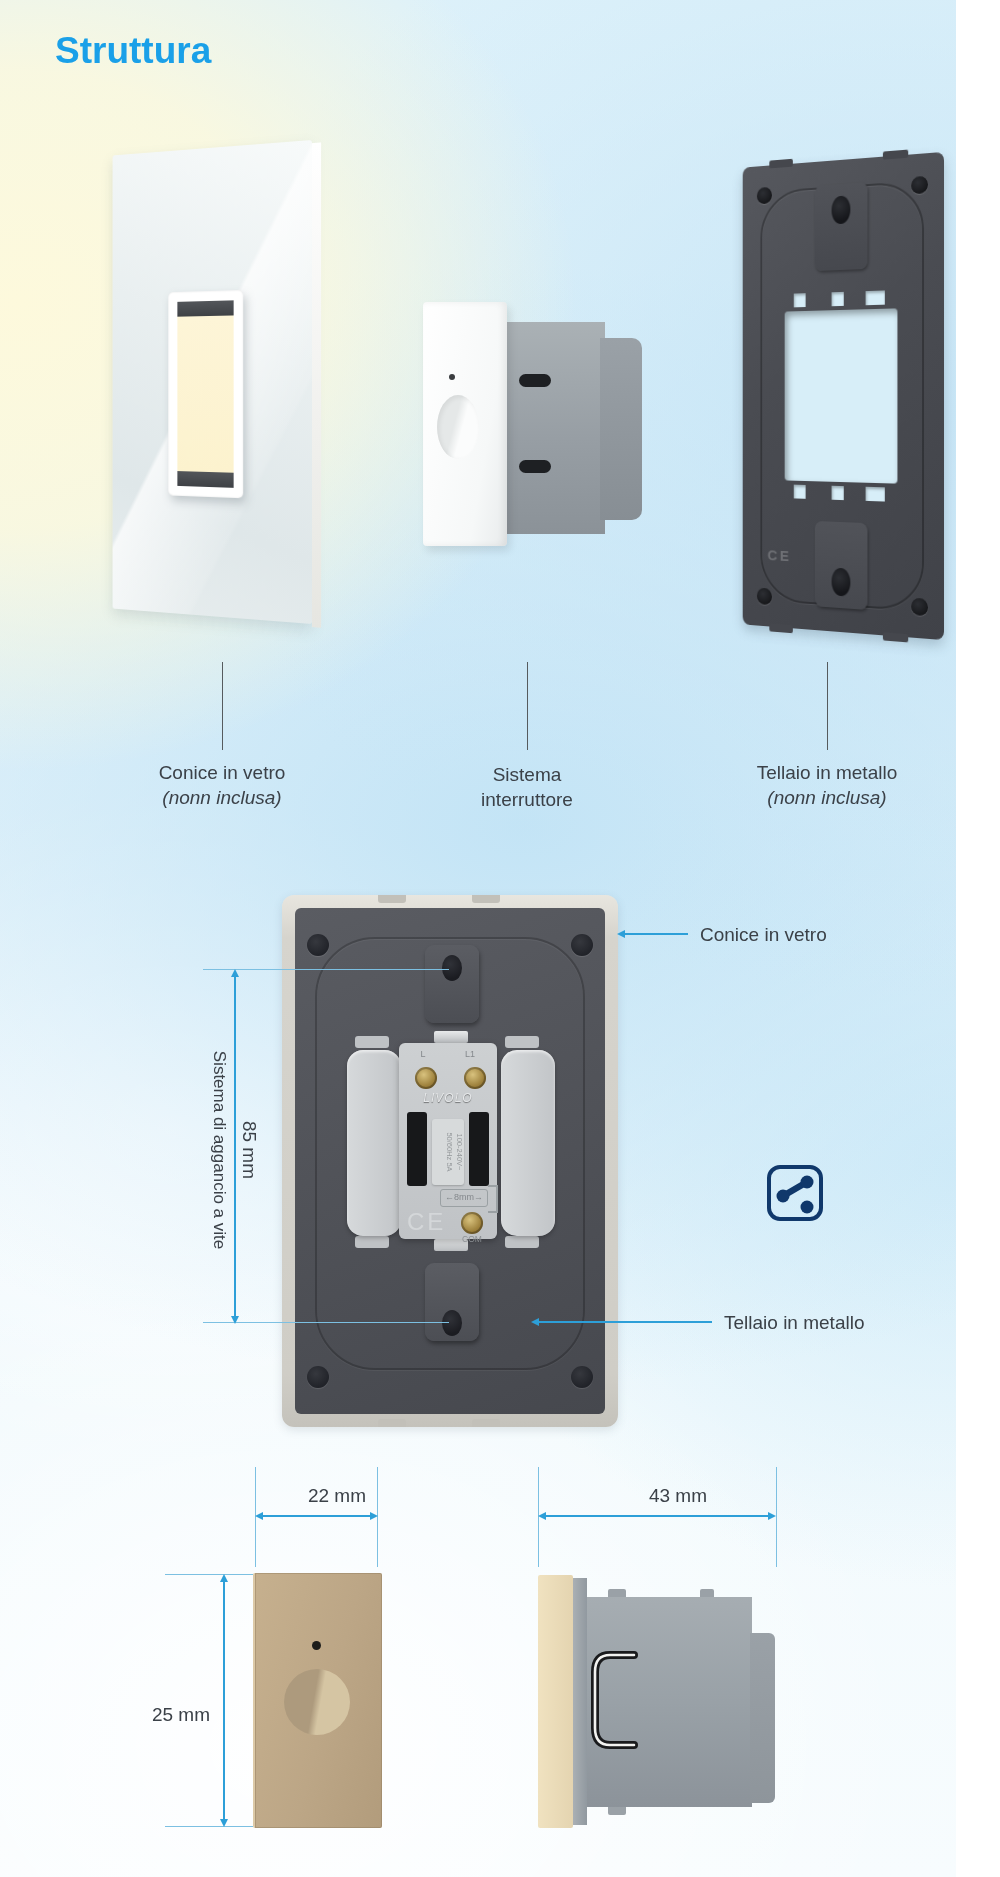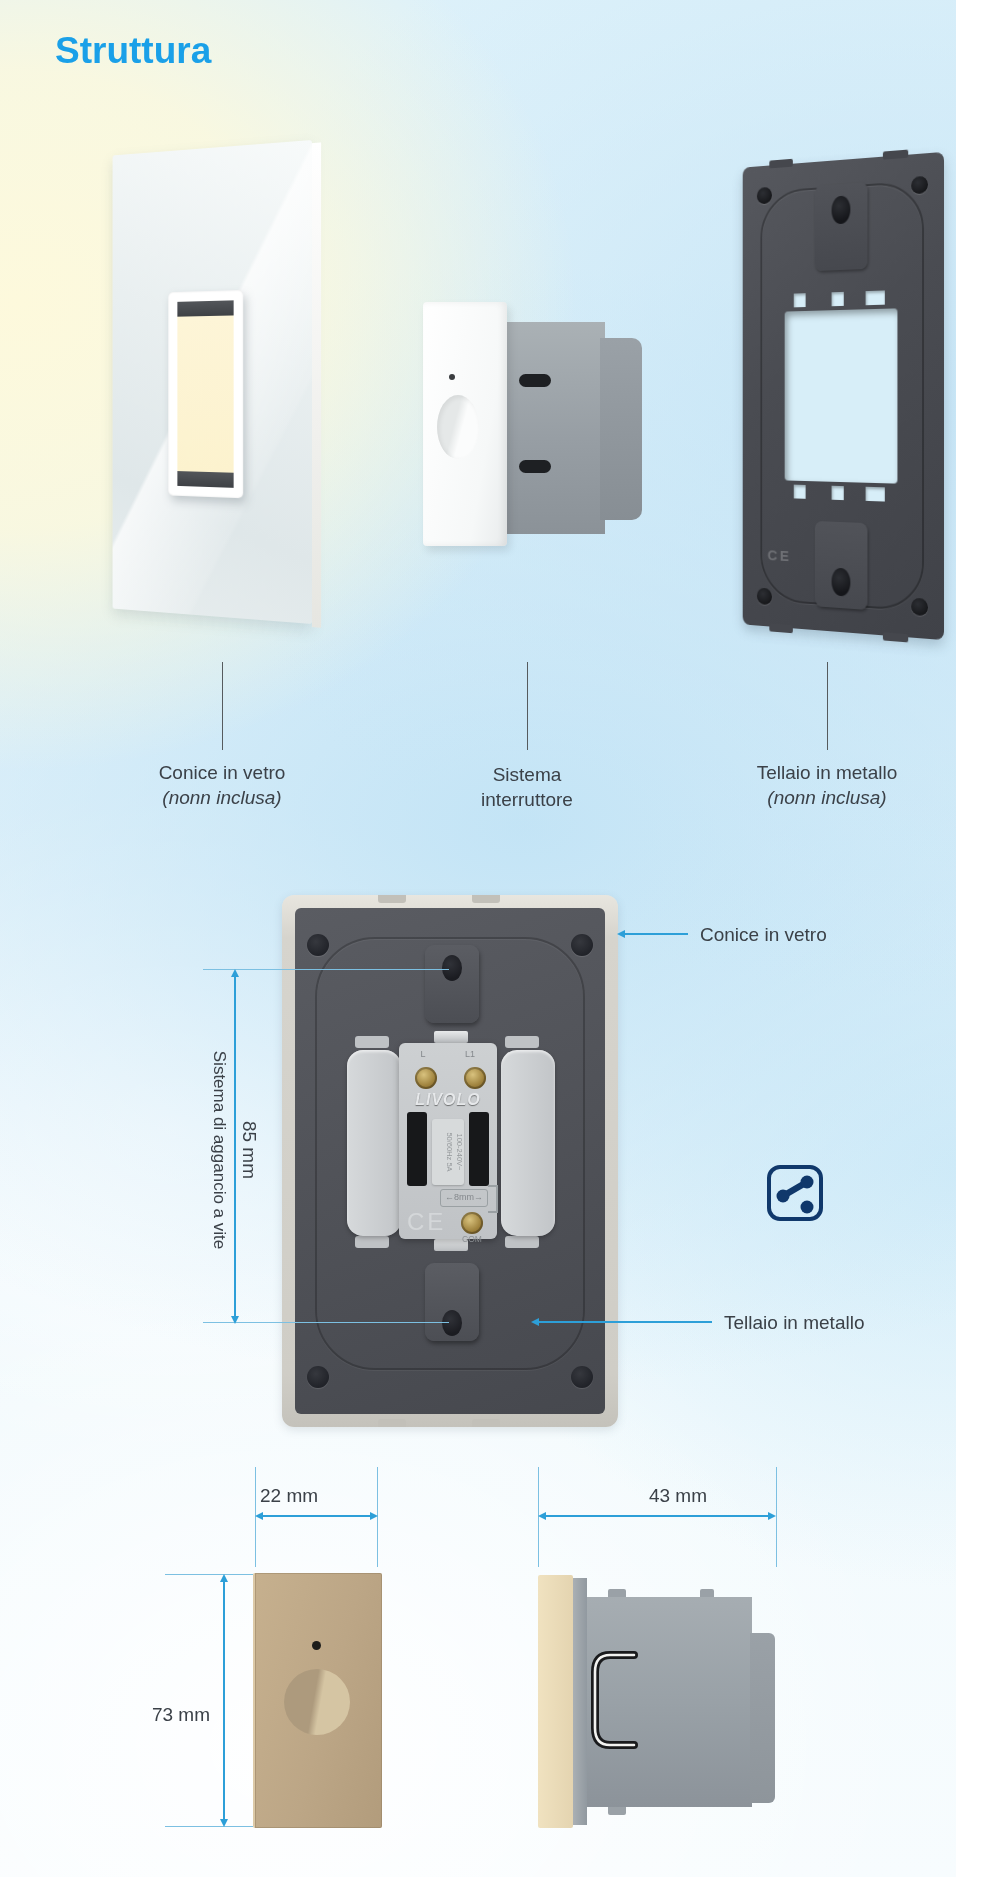--- a/index.html
+++ b/index.html
@@ -107,21 +107,21 @@
   .wing{width:54px;height:186px;border-radius:16px;
     background:linear-gradient(90deg,#d6d9db,#c2c5c8);
     box-shadow:inset 0 2px 3px rgba(255,255,255,.6), 0 2px 4px rgba(0,0,0,.25);}
   .bracket{width:34px;height:12px;border-radius:2px;background:linear-gradient(180deg,#e8eaeb,#b9bcbf);}
   .backmod{left:104px;top:135px;width:98px;height:196px;border-radius:6px;
     background:linear-gradient(180deg,#cdd0d2,#c0c3c6);box-shadow:0 2px 6px rgba(0,0,0,.28);}
   .term-lab{font-size:9px;color:#84888C;text-align:center;width:16px;}
   .brass{width:22px;height:22px;border-radius:50%;
     background:radial-gradient(circle at 40% 35%, #d8c27e, #9c7f3a 60%, #6b5526 100%);
     box-shadow:inset 0 0 0 2px rgba(0,0,0,.25);}
-  .brand{width:80px;text-align:center;font-size:16px;font-weight:700;font-style:italic;
+  .brand{width:80px;text-align:center;font-size:12px;font-weight:400;font-style:italic;
     letter-spacing:1px;color:#E6E8EA;text-shadow:0 1px 1px rgba(0,0,0,.45);}
   .bslot{width:20px;height:74px;background:#17181A;border-radius:3px;}
   .speclab{width:32px;height:66px;background:#D7DADB;border-radius:3px;box-shadow:0 1px 2px rgba(0,0,0,.2);}
   .spectxt{left:-17px;top:17px;width:66px;height:32px;transform:rotate(90deg);
     font-size:7.5px;line-height:10px;color:#94989B;text-align:center;}
   .gauge{width:46px;height:16px;border:1px solid #9AA0A3;border-radius:3px;
     font-size:9px;color:#84888C;text-align:center;line-height:15px;}
   .gauge-brk{width:8px;height:24px;border:2px solid #9AA0A3;border-left:none;}
   .cemark{font-size:24px;font-weight:300;letter-spacing:3px;color:#D4D7D9;}
   .comlab{width:30px;font-size:8.5px;color:#8B8F93;text-align:center;}
@@ -304,38 +304,38 @@
         <circle cx="36" cy="13" r="6.5" fill="#10386B"></circle>
         <circle cx="36" cy="38" r="6.5" fill="#10386B"></circle>
       </svg>
     </div>
   </div>
 
   <div>
 
     <div class="abs extv" style="left:255px;top:1467px;height:100px;"></div>
     <div class="abs extv" style="left:377px;top:1467px;height:100px;"></div>
-    <div class="abs dimtxt" style="left:260px;top:1485px;width:100px;text-align:left;">22 mm</div>
+    <div class="abs dimtxt" style="left:266px;top:1485px;width:100px;text-align:right;">22 mm</div>
     <div class="abs hline" style="left:261px;top:1515px;width:111px;"></div>
     <div class="abs tri l" style="left:255px;top:1512px;"></div>
     <div class="abs tri r" style="left:370px;top:1512px;"></div>
 
     <div class="abs extv" style="left:538px;top:1467px;height:100px;"></div>
     <div class="abs extv" style="left:776px;top:1467px;height:100px;"></div>
     <div class="abs dimtxt" style="left:607px;top:1485px;width:100px;text-align:right;">43 mm</div>
     <div class="abs hline" style="left:544px;top:1515px;width:226px;"></div>
     <div class="abs tri l" style="left:538px;top:1512px;"></div>
     <div class="abs tri r" style="left:768px;top:1512px;"></div>
 
     <div class="abs exth" style="left:165px;top:1574px;width:88px;"></div>
     <div class="abs exth" style="left:165px;top:1826px;width:88px;"></div>
     <div class="abs vline" style="left:223px;top:1580px;height:240px;"></div>
     <div class="abs tri u" style="left:220px;top:1574px;"></div>
     <div class="abs tri d" style="left:220px;top:1819px;"></div>
-    <div class="abs dimtxt" style="left:120px;top:1704px;width:90px;text-align:right;">73 mm</div>
+    <div class="abs dimtxt" style="left:120px;top:1704px;width:90px;text-align:right;">25 mm</div>
 
     <div class="abs front-mod">
       <div class="abs front-dot"></div>
       <div class="abs front-recess"></div>
     </div>
 
     <div>
       <div class="abs side-tab" style="left:608px;top:1589px;width:18px;height:9px;border-radius:2px 2px 0 0;"></div>
       <div class="abs side-tab" style="left:700px;top:1589px;width:14px;height:9px;border-radius:2px 2px 0 0;"></div>
       <div class="abs side-sliver"></div>

